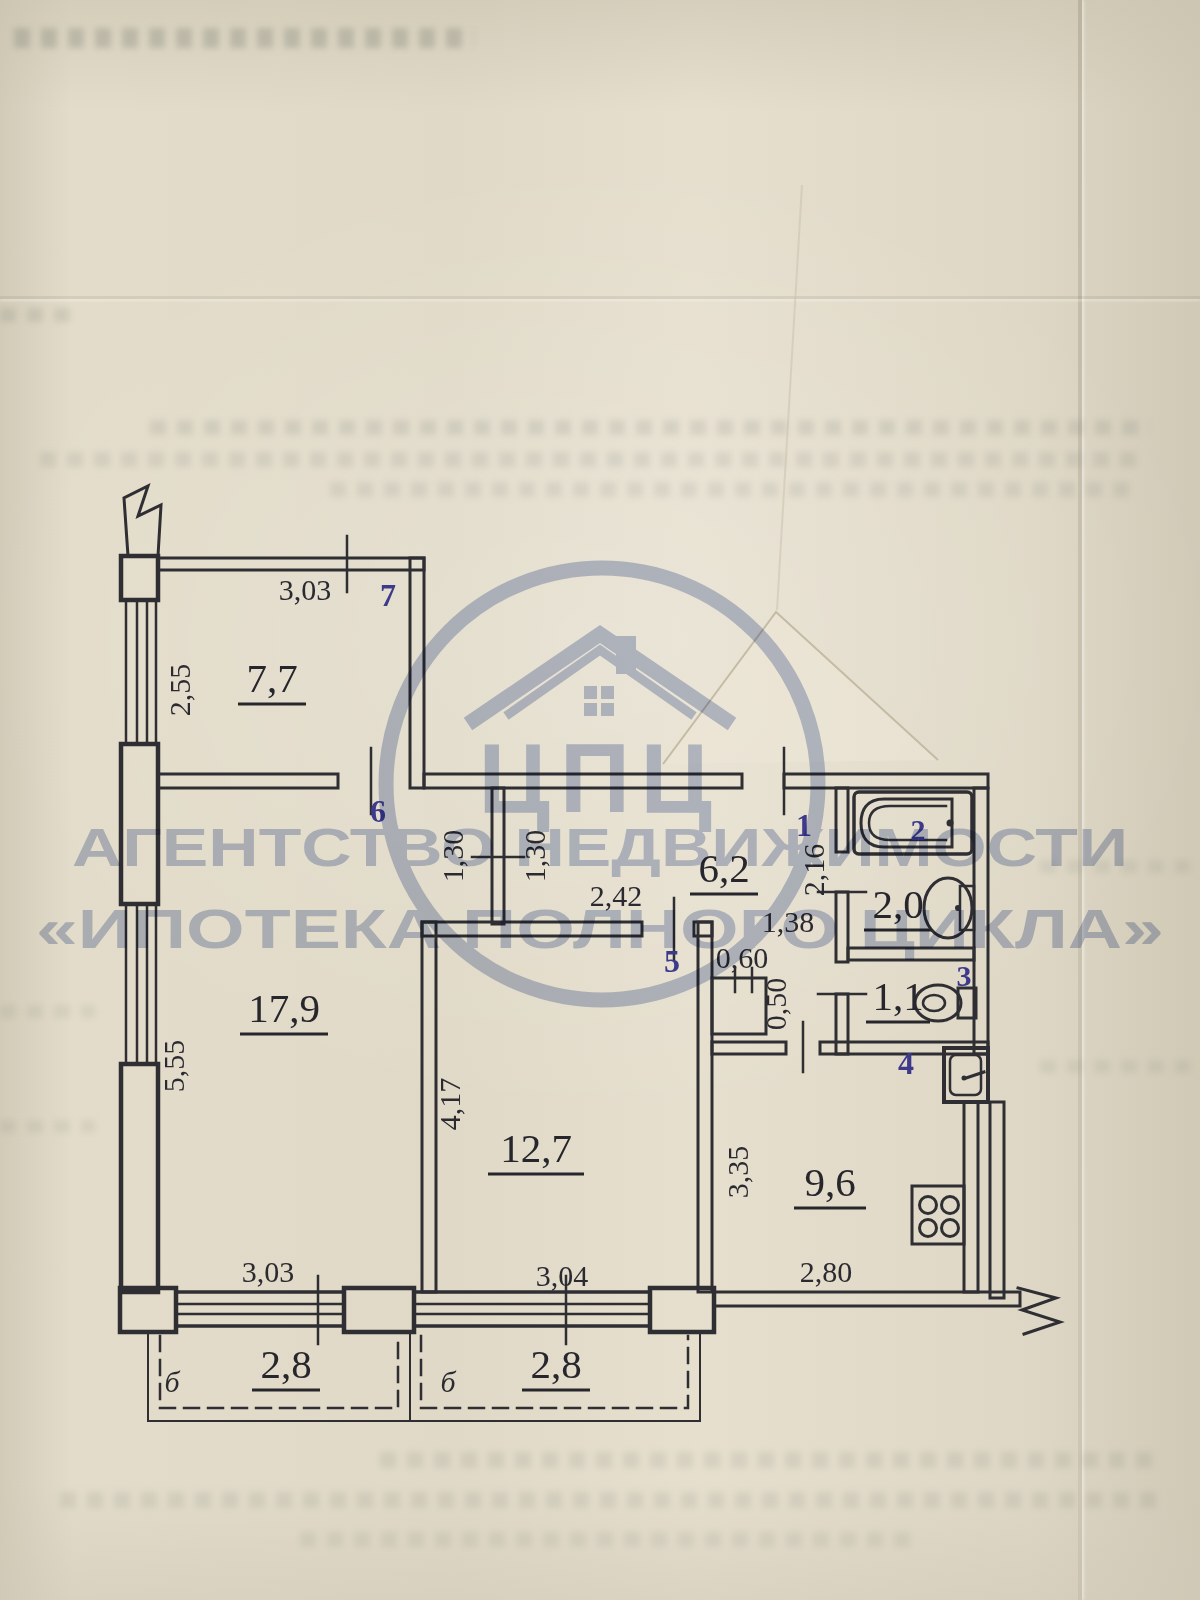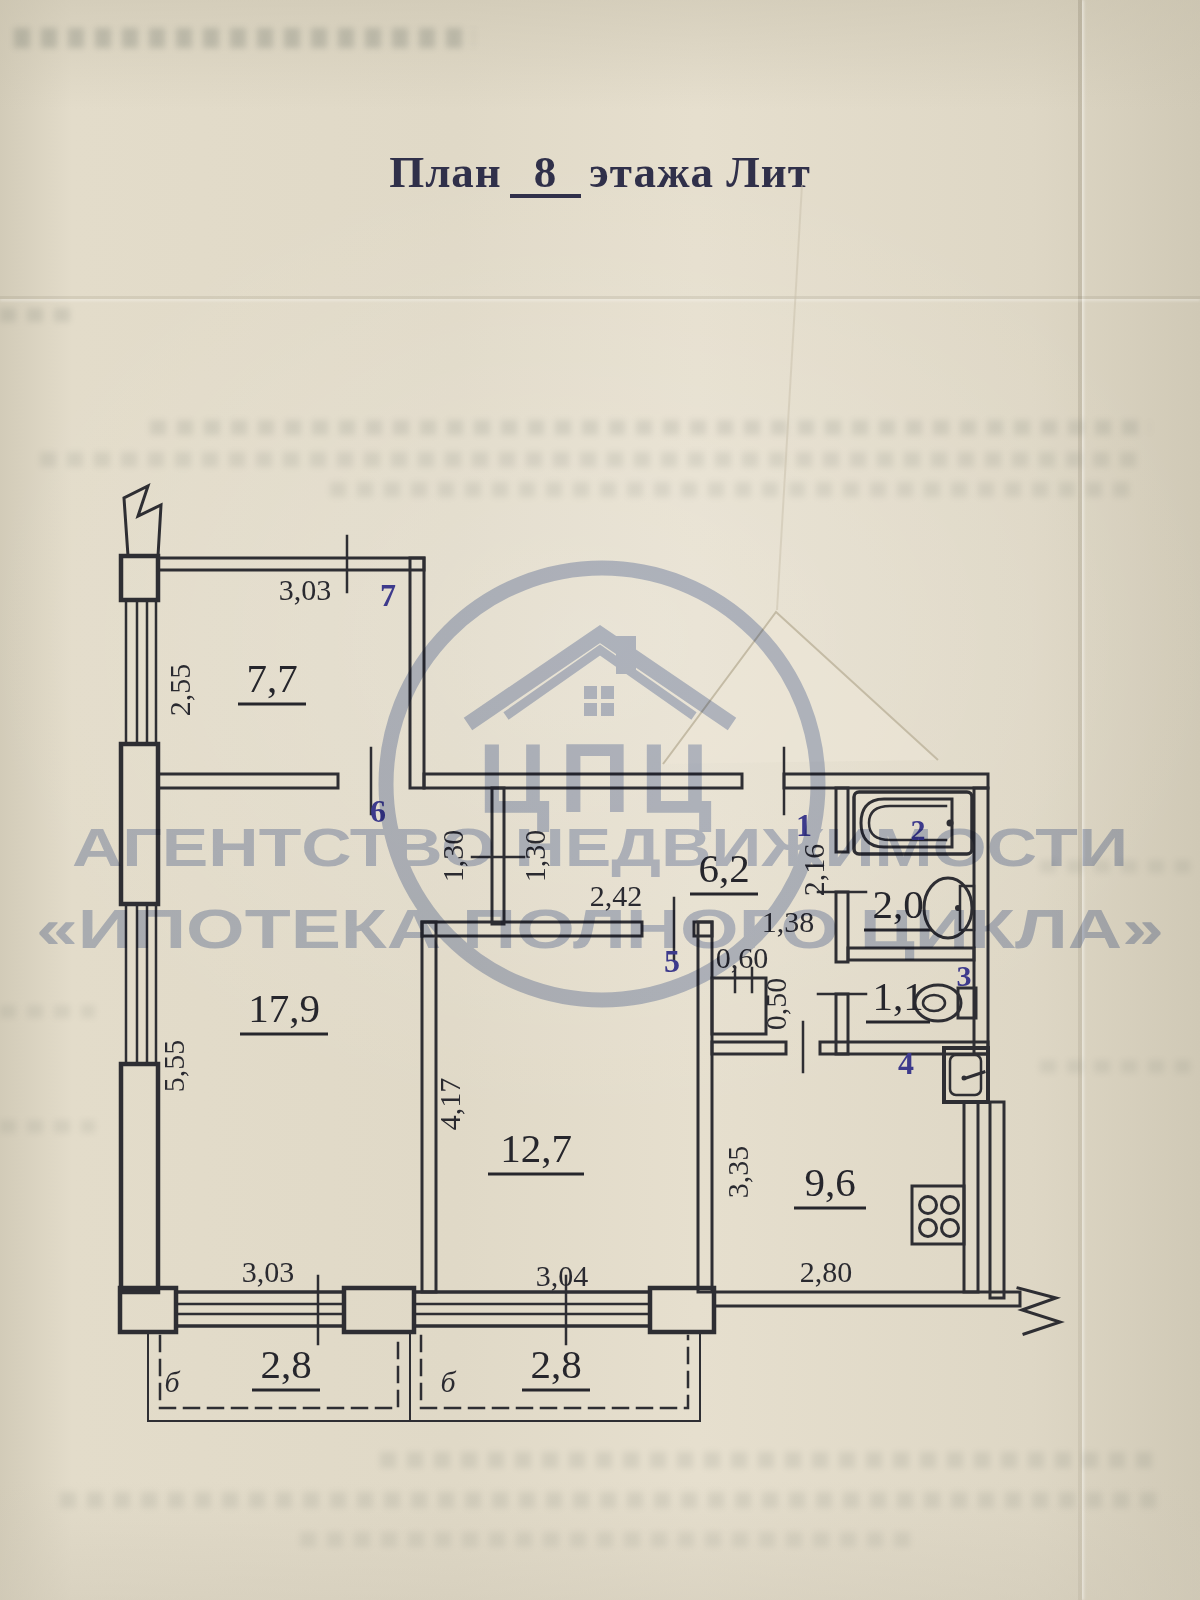--- a/index.html
+++ b/index.html
@@ -42,23 +42,20 @@
   <div class="smudge" style="left:330px;top:482px;width:810px;height:15px;opacity:.14"></div>
   <div class="smudge" style="left:0px;top:308px;width:70px;height:14px;opacity:.18"></div>
   <div class="smudge" style="left:1040px;top:860px;width:150px;height:13px;opacity:.12"></div>
   <div class="smudge" style="left:1040px;top:1060px;width:150px;height:13px;opacity:.12"></div>
   <div class="smudge" style="left:0px;top:1005px;width:95px;height:13px;opacity:.12"></div>
   <div class="smudge" style="left:0px;top:1120px;width:95px;height:13px;opacity:.12"></div>
   <div class="smudge" style="left:380px;top:1452px;width:780px;height:16px;opacity:.15"></div>
   <div class="smudge" style="left:60px;top:1492px;width:1100px;height:16px;opacity:.14"></div>
   <div class="smudge" style="left:300px;top:1532px;width:620px;height:15px;opacity:.12"></div>
 
-  <div class="title">
-    <span>План</span><span class="floor-num"><span>8</span></span><span>этажа Лит</span>
-  </div>
 
   <svg class="plan-svg" width="1200" height="1600" viewBox="0 0 1200 1600">
 
     <g>
       <polygon points="663,764 776,612 938,760" fill="#ece6d7" opacity="0.6"></polygon>
       <polyline points="663,764 776,612 938,760" fill="none" stroke="#c4bba5" stroke-width="2"></polyline>
       <line x1="777" y1="610" x2="802" y2="185" stroke="#c9c0ab" stroke-width="2" opacity="0.5"></line>
     </g>
 
     <g stroke-linecap="square">

